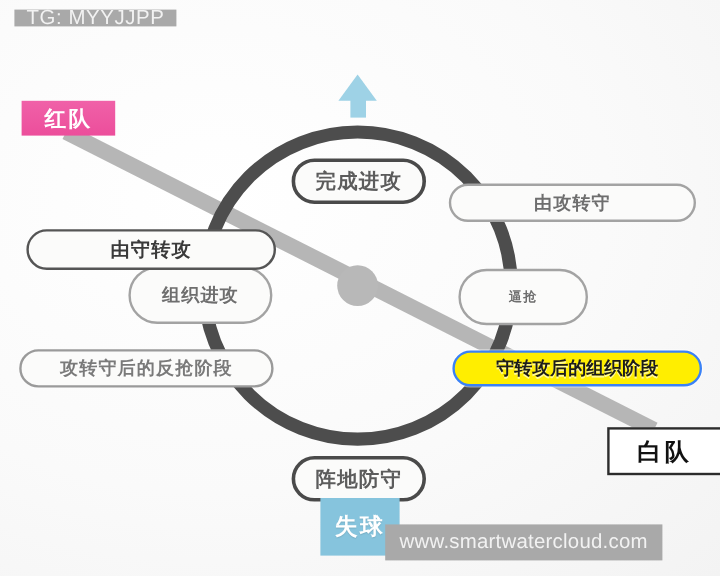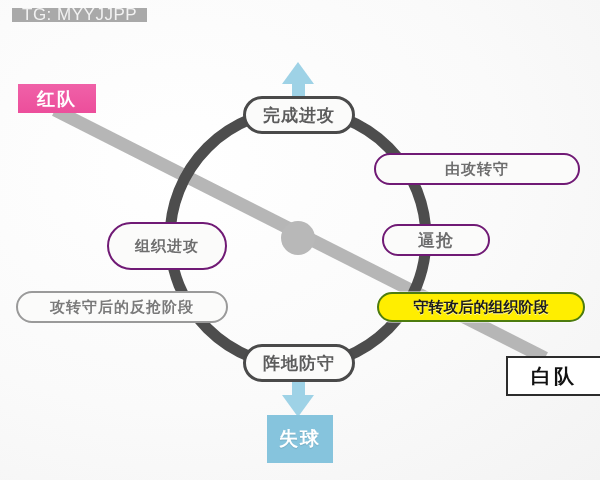--- a/index.html
+++ b/index.html
@@ -41,48 +41,49 @@
     color: #6b6b6b;
     font-weight: bold;
     letter-spacing: 1px;
     white-space: nowrap;
     text-shadow: 0 1px 0 rgba(255,255,255,.6);
   }
   .pill-strong {
     border: 3px solid #4a4a4a;
     border-radius: 40px;
     color: #5c5c5c;
+    margin-top: 36px;
   }
   .pill-mid {
-    border: 2px solid #701a75;
+    border: 2px solid #a3a3a3;
     border-radius: 40px;
     color: #6e6e6e;
   }
   .pill-light {
     border: 2px solid #9a9a9a;
     border-radius: 40px;
     color: #7a7a7a;
   }
 
   #n-finish   { left: 243px; top: 96px;  width: 112px; height: 38px; font-size: 17px; }
   #n-defend   { left: 243px; top: 344px; width: 112px; height: 38px; font-size: 17px; }
 
   #n-d2a { left: 22px;  top: 155px; width: 208px; height: 34px; font-size: 16px;
            color: #3a3a3a; border-color: #555; border-width: 2px; }
   #n-a2d { left: 374px; top: 153px; width: 206px; height: 32px; font-size: 15px; }
 
   #n-organize { left: 107px; top: 222px; width: 120px; height: 48px; font-size: 15px; }
-  #n-press    { left: 382px; top: 224px; width: 108px; height: 32px; font-size: 17px; }
+  #n-press    { left: 382px; top: 224px; width: 108px; height: 47px; font-size: 11px; }
 
   #n-counterpress { left: 16px;  top: 291px; width: 212px; height: 32px; font-size: 15px; justify-content: center; }
 
   #n-yellow {
     left: 377px; top: 292px; width: 208px; height: 30px;
     background: #ffee00;
-    border: 2px solid #4d7c0f;
+    border: 2px solid #3b82f6;
     border-radius: 30px;
     color: #1c1c1c;
     font-size: 15px;
     letter-spacing: 0px;
     box-shadow: 0 0 0 1px rgba(255,255,255,.5);
   }
 
   
   .outcome {
     position: absolute;
@@ -186,26 +187,30 @@
   </div>
 
   <div class="node pill-light" id="n-counterpress">
     <span>攻转守后的反抢阶段</span>
   </div>
 
   <div class="node pill-mid" id="n-organize">
     <span>组织进攻</span>
   </div>
 
+  <div class="node pill-strong" id="n-d2a">
+    <span>由守转攻</span>
+  </div>
 
   <div class="outcome" id="o-lose">
     <span>失球</span>
   </div>
 
   <div id="t-red">
     <span>红队</span>
   </div>
   <div id="t-white">
     <span>白队</span>
   </div>
 
   <div class="watermark" id="wm-top">TG: MYYJJPP</div>
+  <div class="watermark" id="wm-bottom">www.smartwatercloud.com</div>
 </div>
 
 </body></html>

